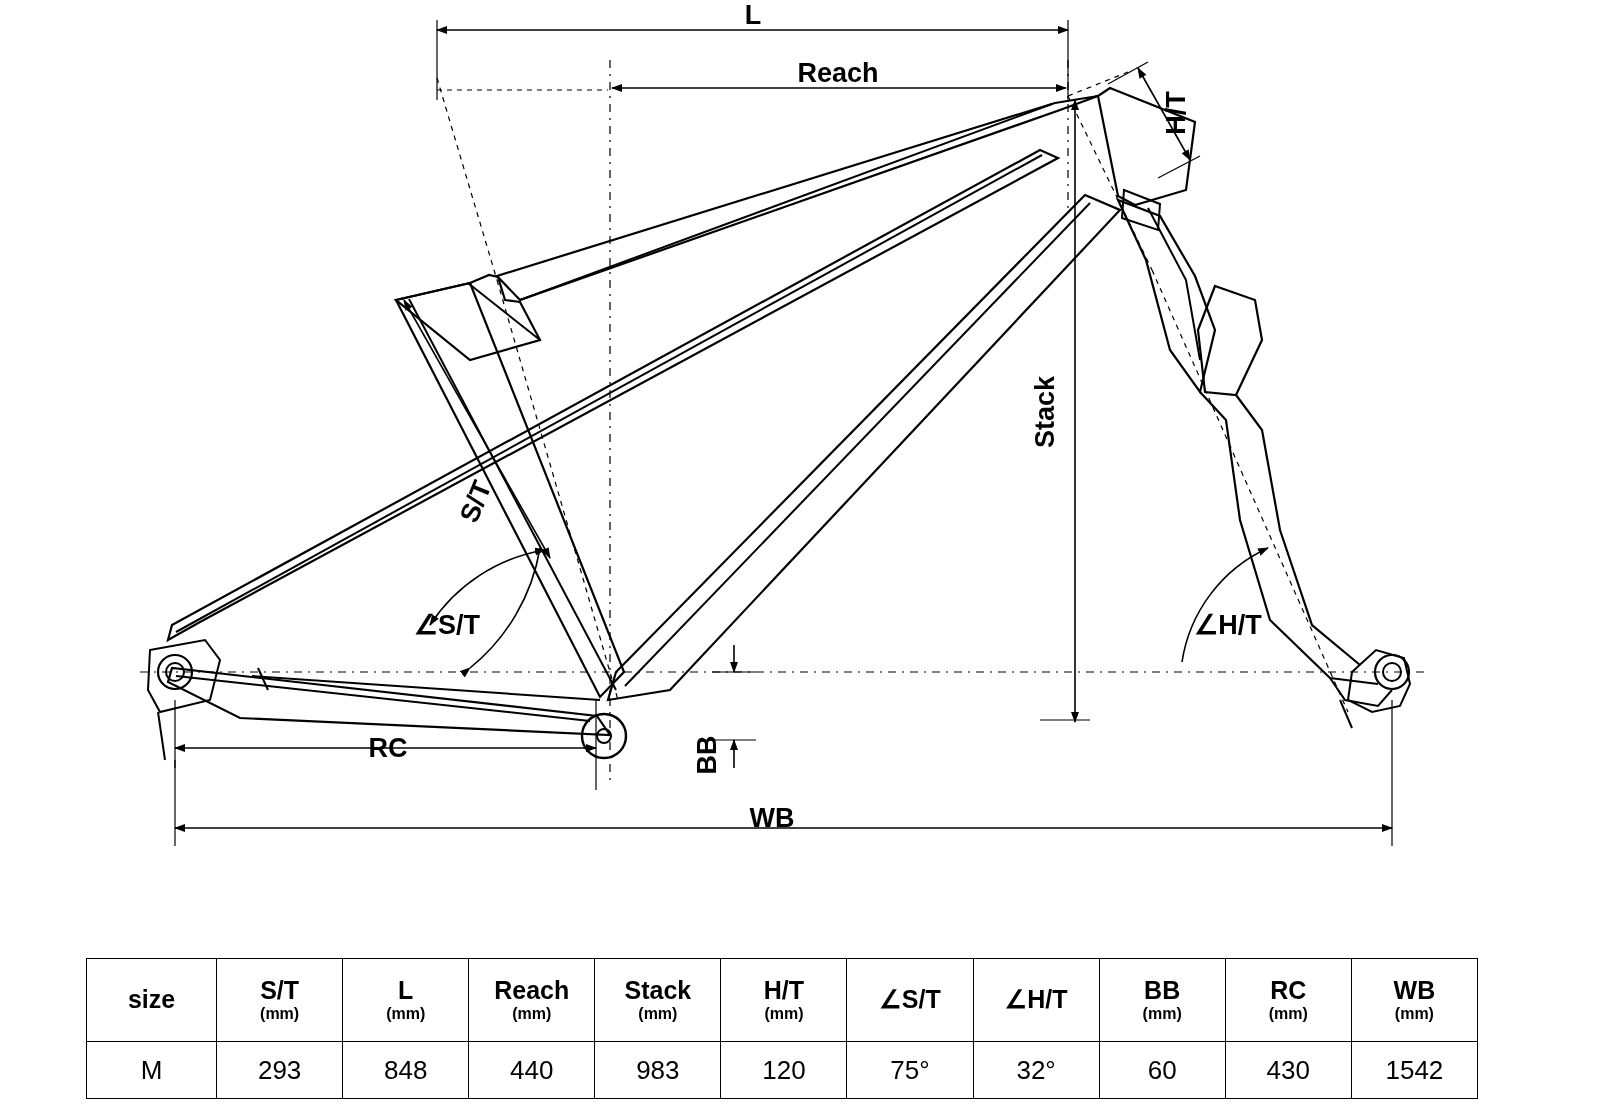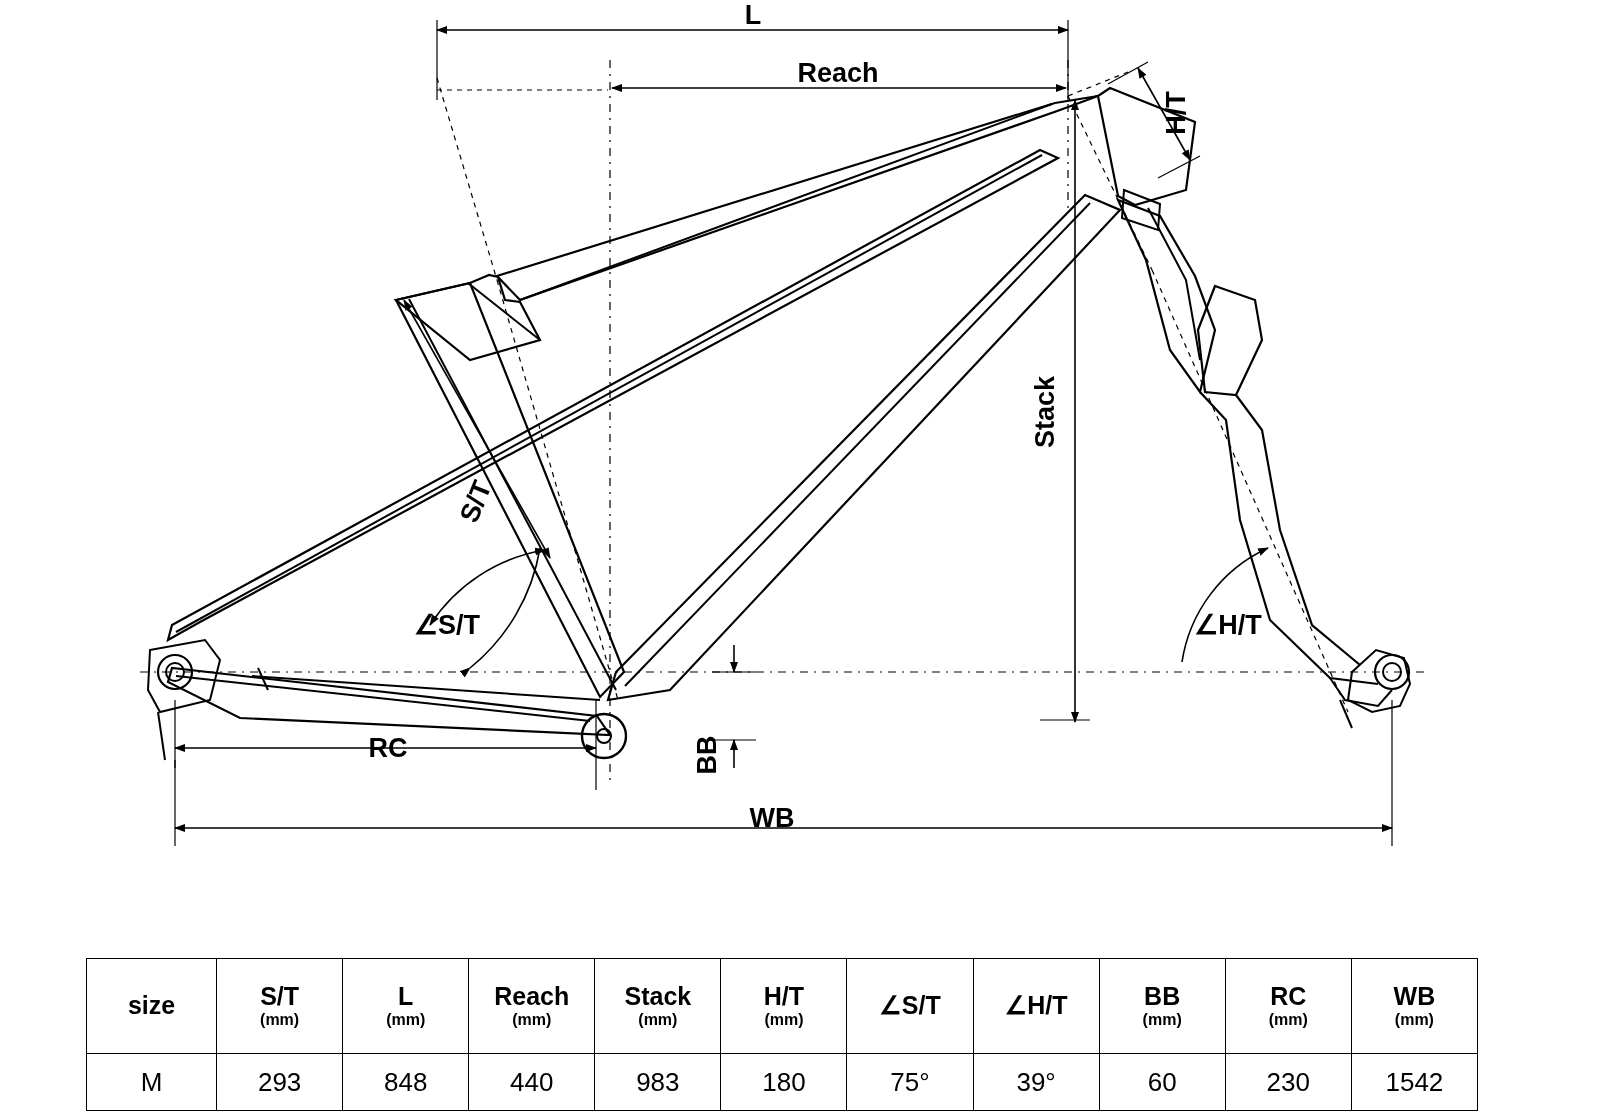--- a/index.html
+++ b/index.html
@@ -49,21 +49,21 @@
     border: 1px solid #000000;
     text-align: center;
     vertical-align: middle;
     font-family: "Liberation Sans", sans-serif;
   }
   table.spec-table th {
     height: 78px;
     font-size: 25px;
     font-weight: bold;
     line-height: 1.1;
-    padding: 8px 0;
+    padding: 2px 0;
   }
   table.spec-table th .unit {
     display: block;
     font-size: 16px;
     font-weight: bold;
   }
   table.spec-table td {
     height: 54px;
     font-size: 26px;
     font-weight: normal;
@@ -253,22 +253,22 @@
         </th>
       </tr>
     </thead>
     <tbody>
       <tr>
         <td>M</td>
         <td>293</td>
         <td>848</td>
         <td>440</td>
         <td>983</td>
-        <td>180</td>
+        <td>120</td>
         <td>75°</td>
-        <td>39°</td>
+        <td>32°</td>
         <td>60</td>
-        <td>230</td>
+        <td>430</td>
         <td>1542</td>
       </tr>
     </tbody>
   </table>
 </div>
 
 </body></html>

